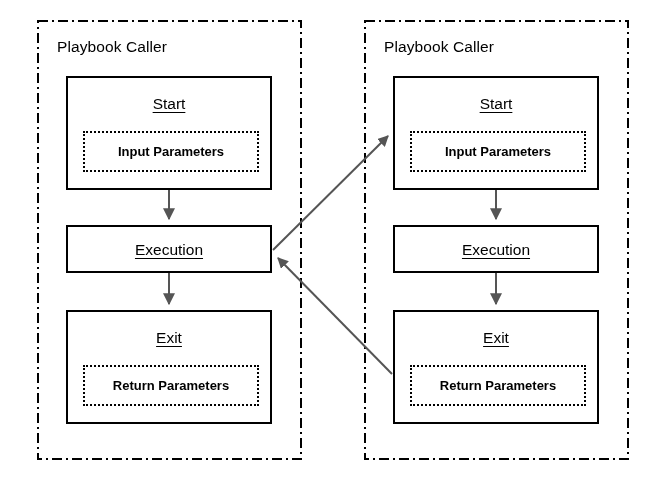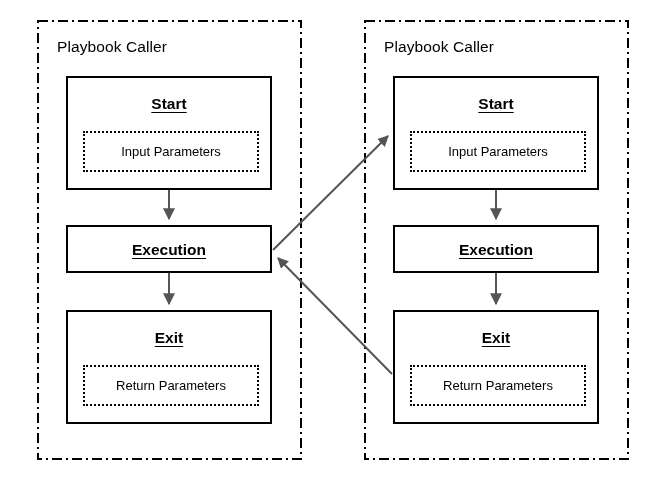--- a/index.html
+++ b/index.html
@@ -37,37 +37,37 @@
   .node-title {
     position: absolute;
     left: 0;
     right: 0;
     text-align: center;
     font-size: 15.5px;
     color: #000000;
     text-decoration: underline;
     text-underline-offset: 2.5px;
     white-space: nowrap;
-    font-weight: bold;
   }
 
   
   .param-box {
     position: absolute;
     box-sizing: border-box;
     border: 2px dotted #000000;
     background: transparent;
     display: flex;
     align-items: center;
     justify-content: center;
   }
   .param-label {
     font-size: 13px;
     color: #000000;
     white-space: nowrap;
+    font-weight: bold;
   }
 
   
   #connectors {
     position: absolute;
     left: 0;
     top: 0;
     width: 671px;
     height: 492px;
     pointer-events: none;

